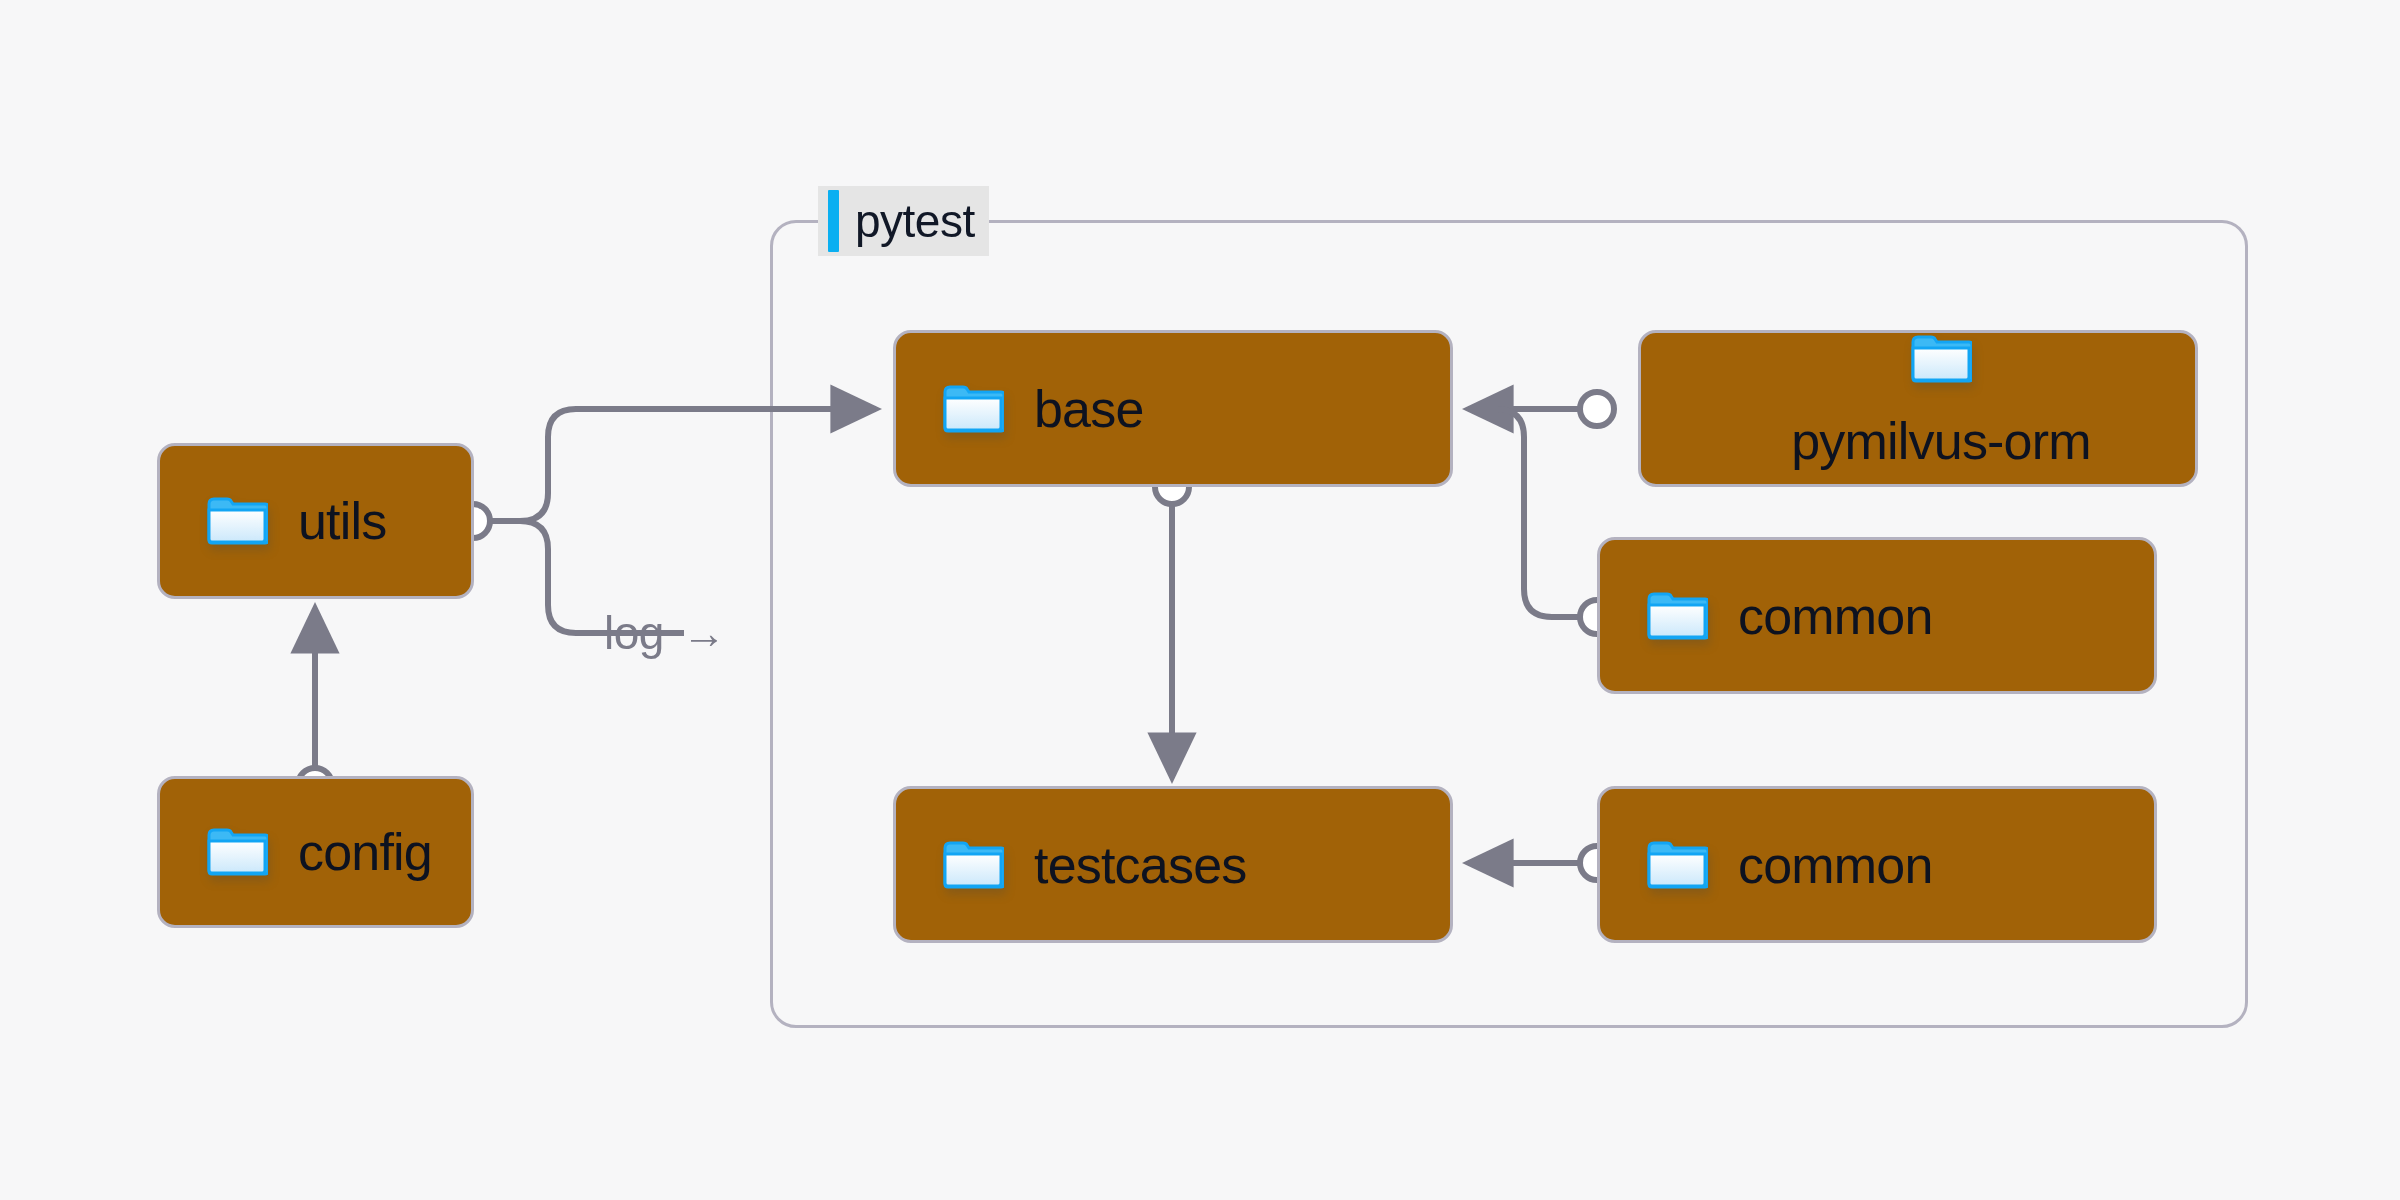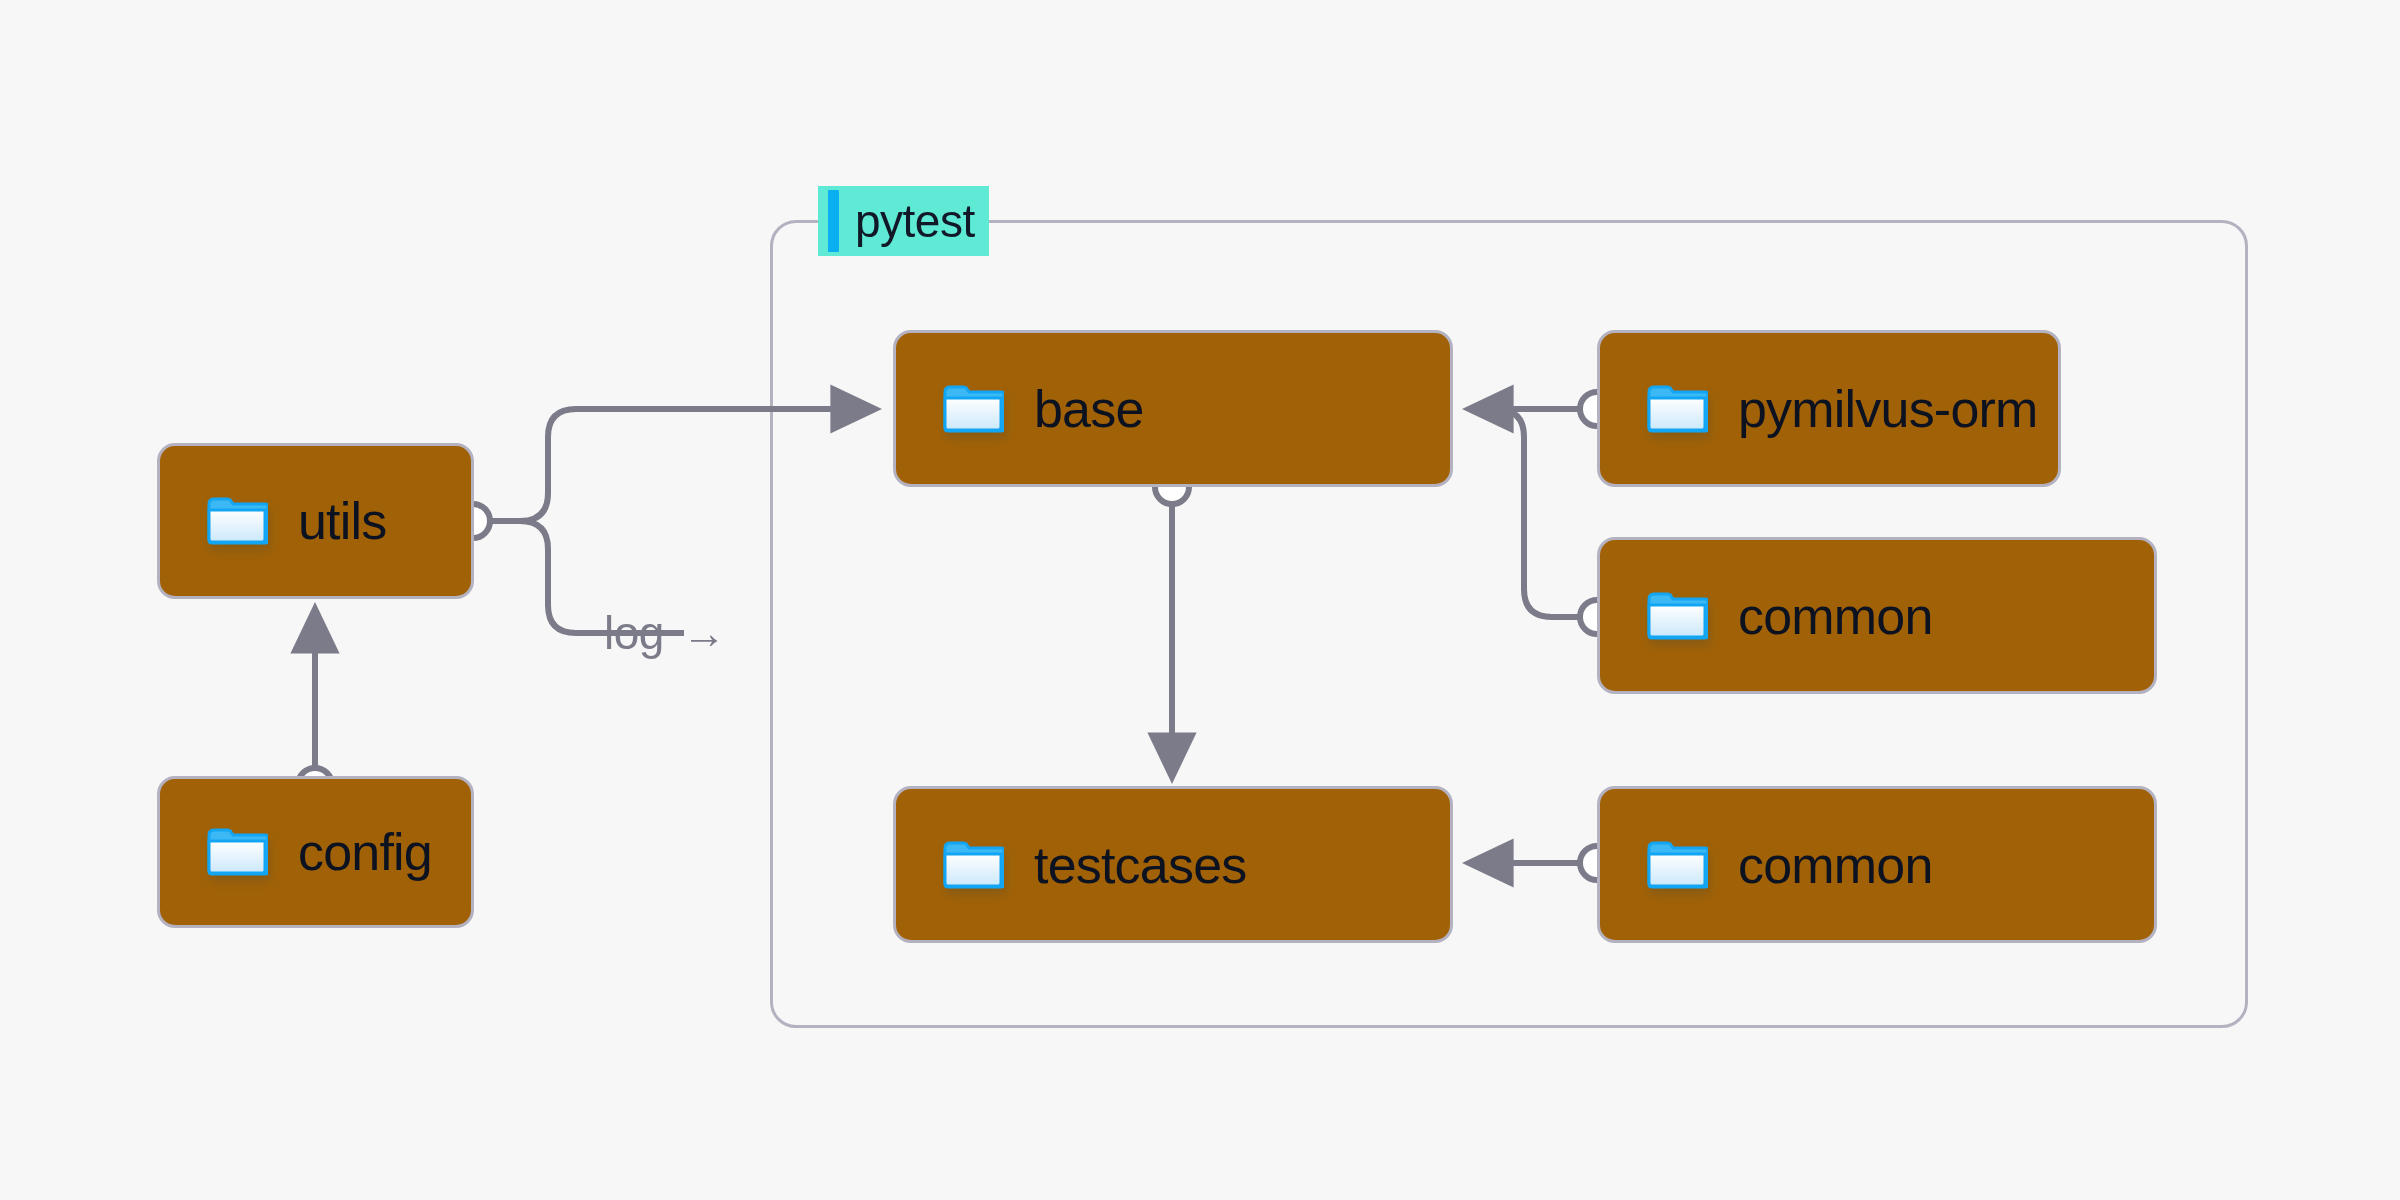--- a/index.html
+++ b/index.html
@@ -22,21 +22,21 @@
     border: 3px solid #b4b2c0;
     border-radius: 26px;
     box-sizing: border-box;
     background: transparent;
   }
   .group-label {
     position: absolute;
     display: flex;
     align-items: center;
     gap: 16px;
-    background: #5eead4;
+    background: #e5e5e5;
     padding: 0 14px 0 10px;
     height: 70px;
   }
   .group-bar {
     width: 11px;
     height: 62px;
     background: #0aaff1;
     border-radius: 1px;
     flex: 0 0 auto;
   }
@@ -202,21 +202,21 @@
   <div class="node" style="left:893px; top:786px; width:560px; height:157px;">
     <span class="folder-icon">
       <svg viewBox="0 0 62 52" xmlns="http://www.w3.org/2000/svg">
         <path d="M3 9 q0-5 5-5 h13 q3 0 4 2 l2 3 h32 q3 0 3 3 v33 q0 3-3 3 H6 q-3 0-3-3 Z" fill="#3cb9f5" stroke="#12a5f4" stroke-width="3"></path>
         <path d="M3 15 h56 v29 q0 3-3 3 H6 q-3 0-3-3 Z" fill="url(#folderGrad)" stroke="#12a5f4" stroke-width="3"></path>
       </svg>
     </span>
     <span class="node-label">testcases</span>
   </div>
 
-  <div class="node" style="left:1597px; top:330px; width:464px; height:157px;">
+  <div class="node" style="left:1638px; top:330px; width:560px; height:157px;flex-direction:column;">
     <span class="folder-icon">
       <svg viewBox="0 0 62 52" xmlns="http://www.w3.org/2000/svg">
         <path d="M3 9 q0-5 5-5 h13 q3 0 4 2 l2 3 h32 q3 0 3 3 v33 q0 3-3 3 H6 q-3 0-3-3 Z" fill="#3cb9f5" stroke="#12a5f4" stroke-width="3"></path>
         <path d="M3 15 h56 v29 q0 3-3 3 H6 q-3 0-3-3 Z" fill="url(#folderGrad)" stroke="#12a5f4" stroke-width="3"></path>
       </svg>
     </span>
     <span class="node-label">pymilvus-orm</span>
   </div>
 
   <div class="node" style="left:1597px; top:537px; width:560px; height:157px;">

